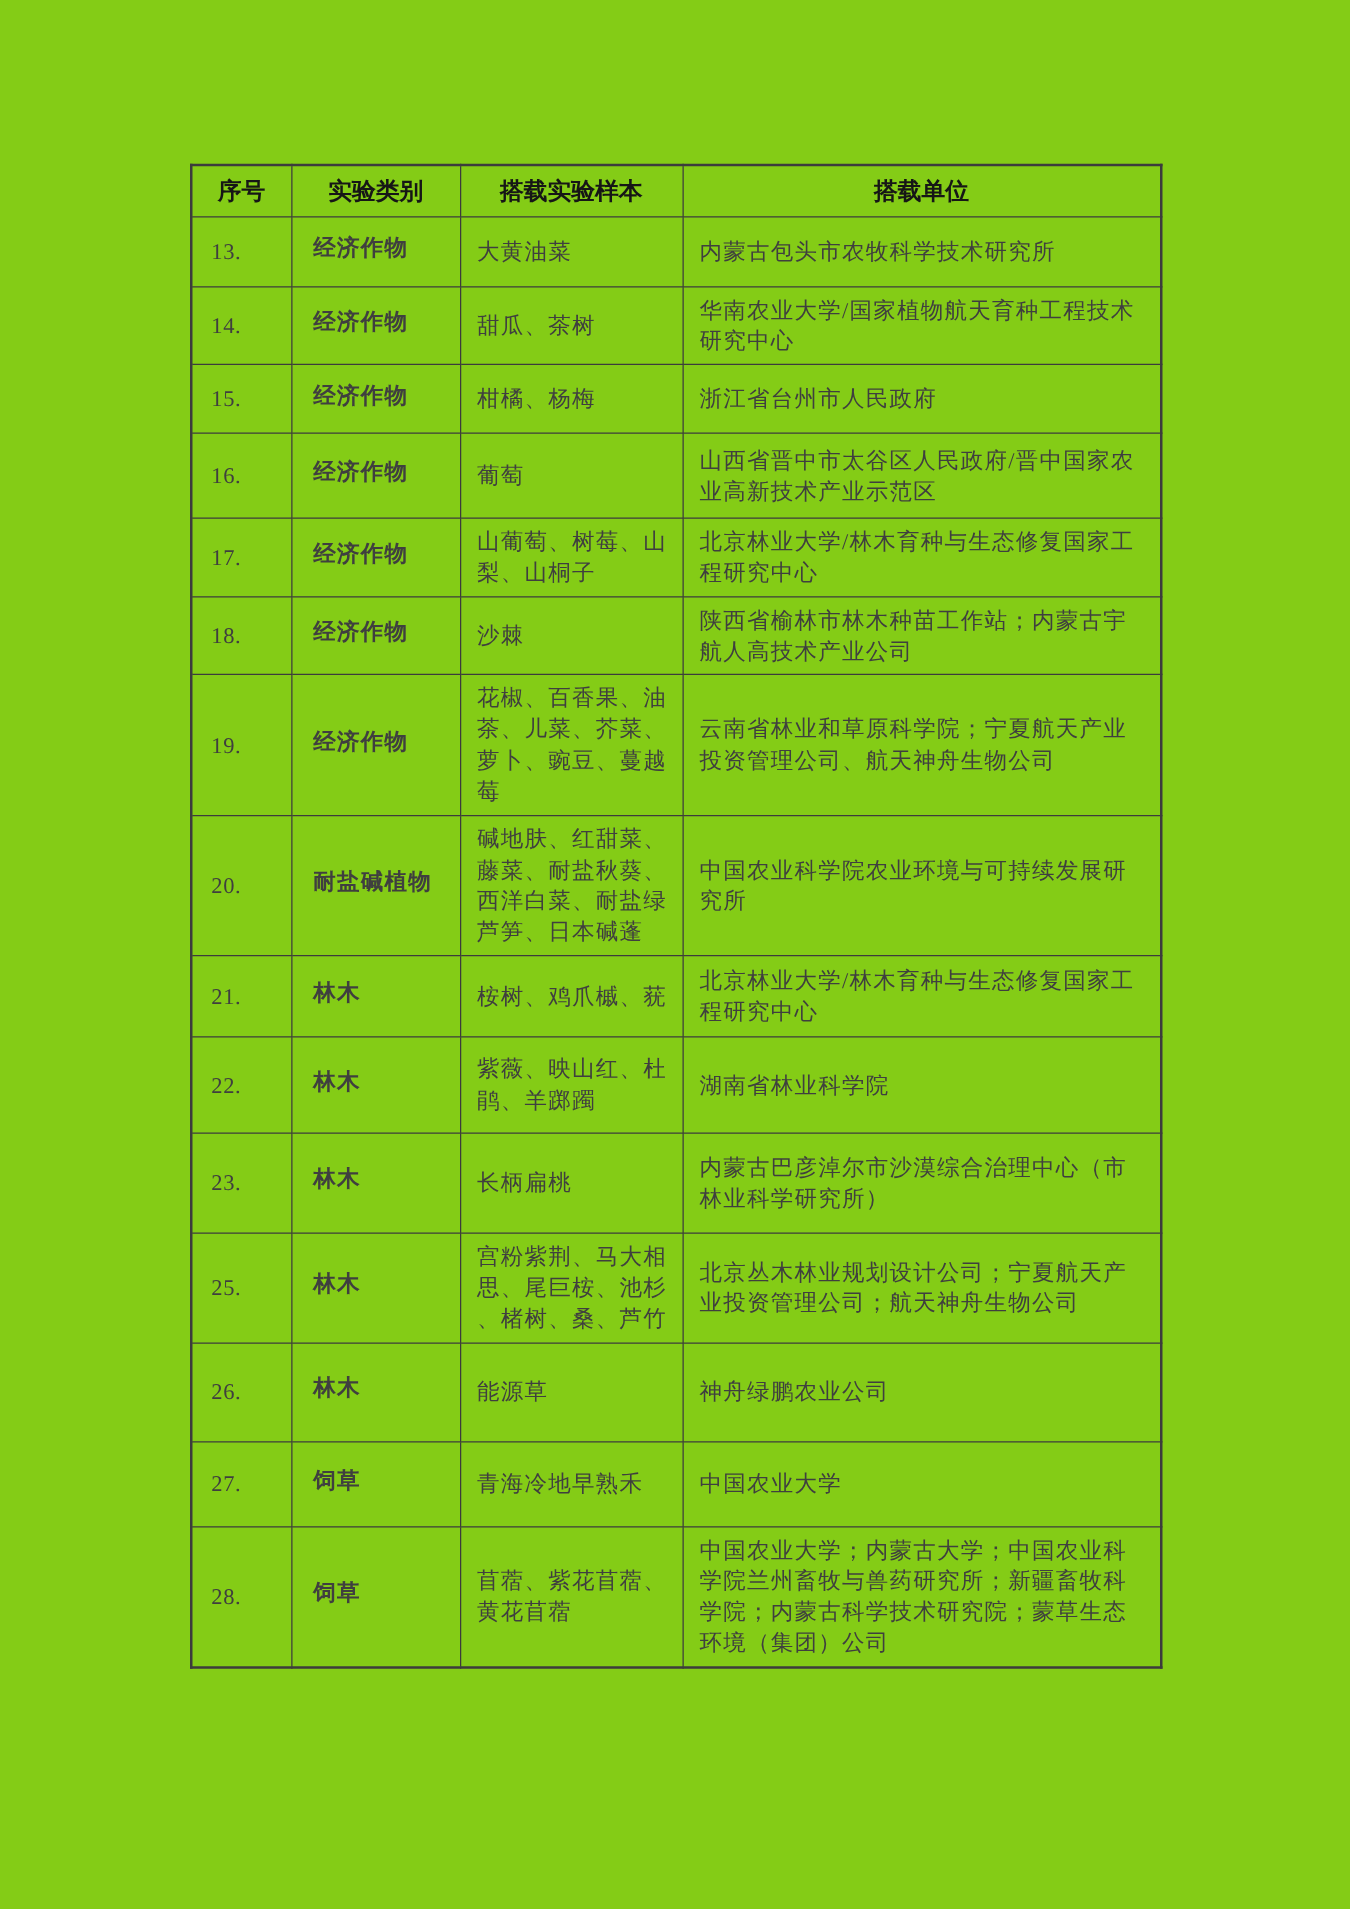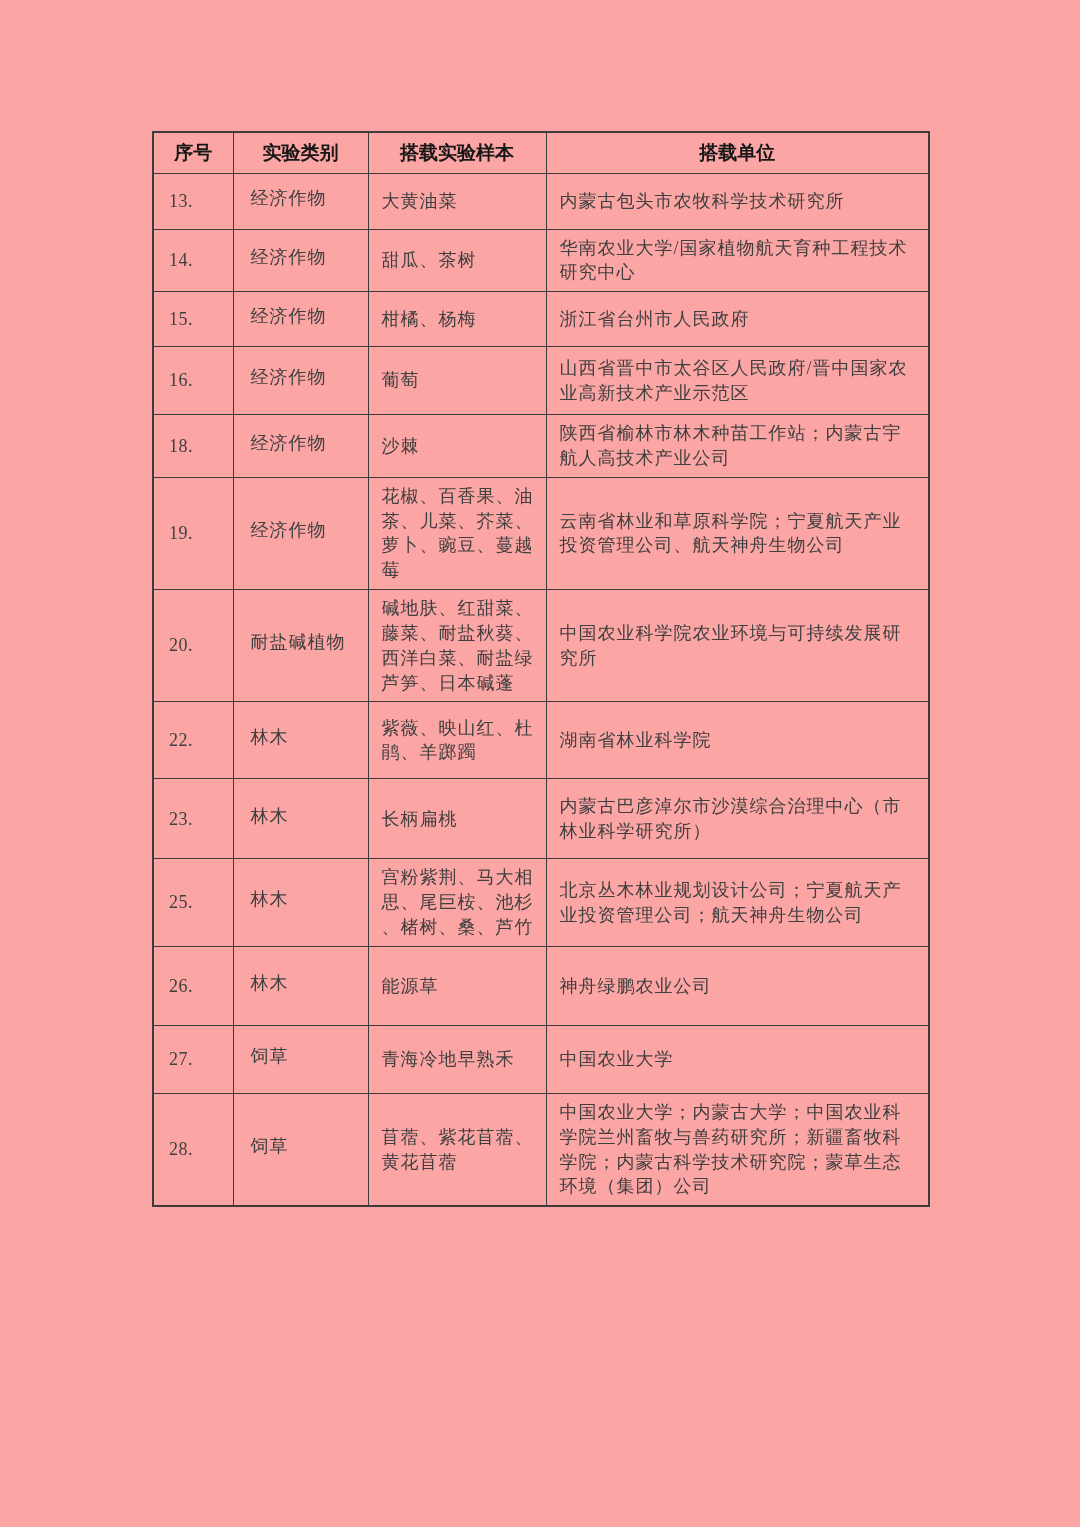--- a/index.html
+++ b/index.html
@@ -4,21 +4,21 @@
 <style>
   * { margin: 0; padding: 0; box-sizing: border-box; }
   html, body {
     background: #ffffff;
     font-family: "Liberation Sans", sans-serif;
   }
   .page {
     position: relative;
     width: 1080px;
     height: 1527px;
-    background: #fca5a5;
+    background: #84cc16;
     overflow: hidden;
   }
   .doc-table {
     position: absolute;
     left: 152px;
     top: 131px;
     width: 776px;
     border-collapse: collapse;
     table-layout: fixed;
   }
@@ -43,21 +43,21 @@
     font-size: 18px;
     color: #3f3f3f;
     line-height: 1.38;
     text-align: left;
   }
   .col-no      { width: 80px;  }
   .col-cat     { width: 135px; }
   .col-samples { width: 178px; }
   .col-unit    { width: 383px; }
   td.cell-no      { padding: 6px 6px 6px 15px; letter-spacing: 0.5px; }
-  td.cell-cat     { padding: 0 6px 6px 17px; letter-spacing: 1px; }
+  td.cell-cat     { padding: 0 6px 6px 17px; letter-spacing: 1px; font-weight: bold; }
   td.cell-samples { padding: 6px 8px 6px 13px; letter-spacing: 1px; margin-top: 44px; }
   td.cell-unit    { padding: 6px 10px 6px 13px; letter-spacing: 1px; margin-left: 42px; }
 </style>
 </head>
 <body>
 
 <div class="page">
   <table class="doc-table">
     <colgroup>
       <col class="col-no">
@@ -91,37 +91,49 @@
         <td class="cell-cat">经济作物</td>
         <td class="cell-samples">柑橘、杨梅</td>
         <td class="cell-unit">浙江省台州市人民政府</td>
       </tr>
       <tr style="height:68px">
         <td class="cell-no">16.</td>
         <td class="cell-cat">经济作物</td>
         <td class="cell-samples">葡萄</td>
         <td class="cell-unit">山西省晋中市太谷区人民政府/晋中国家农业高新技术产业示范区</td>
       </tr>
+      <tr style="height:55px">
+        <td class="cell-no">17.</td>
+        <td class="cell-cat">经济作物</td>
+        <td class="cell-samples">山葡萄、树莓、山梨、山桐子</td>
+        <td class="cell-unit">北京林业大学/林木育种与生态修复国家工程研究中心</td>
+      </tr>
       <tr style="height:52px">
         <td class="cell-no">18.</td>
         <td class="cell-cat">经济作物</td>
         <td class="cell-samples">沙棘</td>
         <td class="cell-unit">陕西省榆林市林木种苗工作站；内蒙古宇航人高技术产业公司</td>
       </tr>
       <tr style="height:102px">
         <td class="cell-no">19.</td>
         <td class="cell-cat">经济作物</td>
         <td class="cell-samples">花椒、百香果、油茶、儿菜、芥菜、萝卜、豌豆、蔓越莓</td>
         <td class="cell-unit">云南省林业和草原科学院；宁夏航天产业投资管理公司、航天神舟生物公司</td>
       </tr>
       <tr style="height:103px">
         <td class="cell-no">20.</td>
         <td class="cell-cat">耐盐碱植物</td>
         <td class="cell-samples">碱地肤、红甜菜、藤菜、耐盐秋葵、西洋白菜、耐盐绿芦笋、日本碱蓬</td>
         <td class="cell-unit">中国农业科学院农业环境与可持续发展研究所</td>
+      </tr>
+      <tr style="height:65px">
+        <td class="cell-no">21.</td>
+        <td class="cell-cat">林木</td>
+        <td class="cell-samples">桉树、鸡爪槭、莸</td>
+        <td class="cell-unit">北京林业大学/林木育种与生态修复国家工程研究中心</td>
       </tr>
       <tr style="height:77px">
         <td class="cell-no">22.</td>
         <td class="cell-cat">林木</td>
         <td class="cell-samples">紫薇、映山红、杜鹃、羊踯躅</td>
         <td class="cell-unit">湖南省林业科学院</td>
       </tr>
       <tr style="height:80px">
         <td class="cell-no">23.</td>
         <td class="cell-cat">林木</td>

